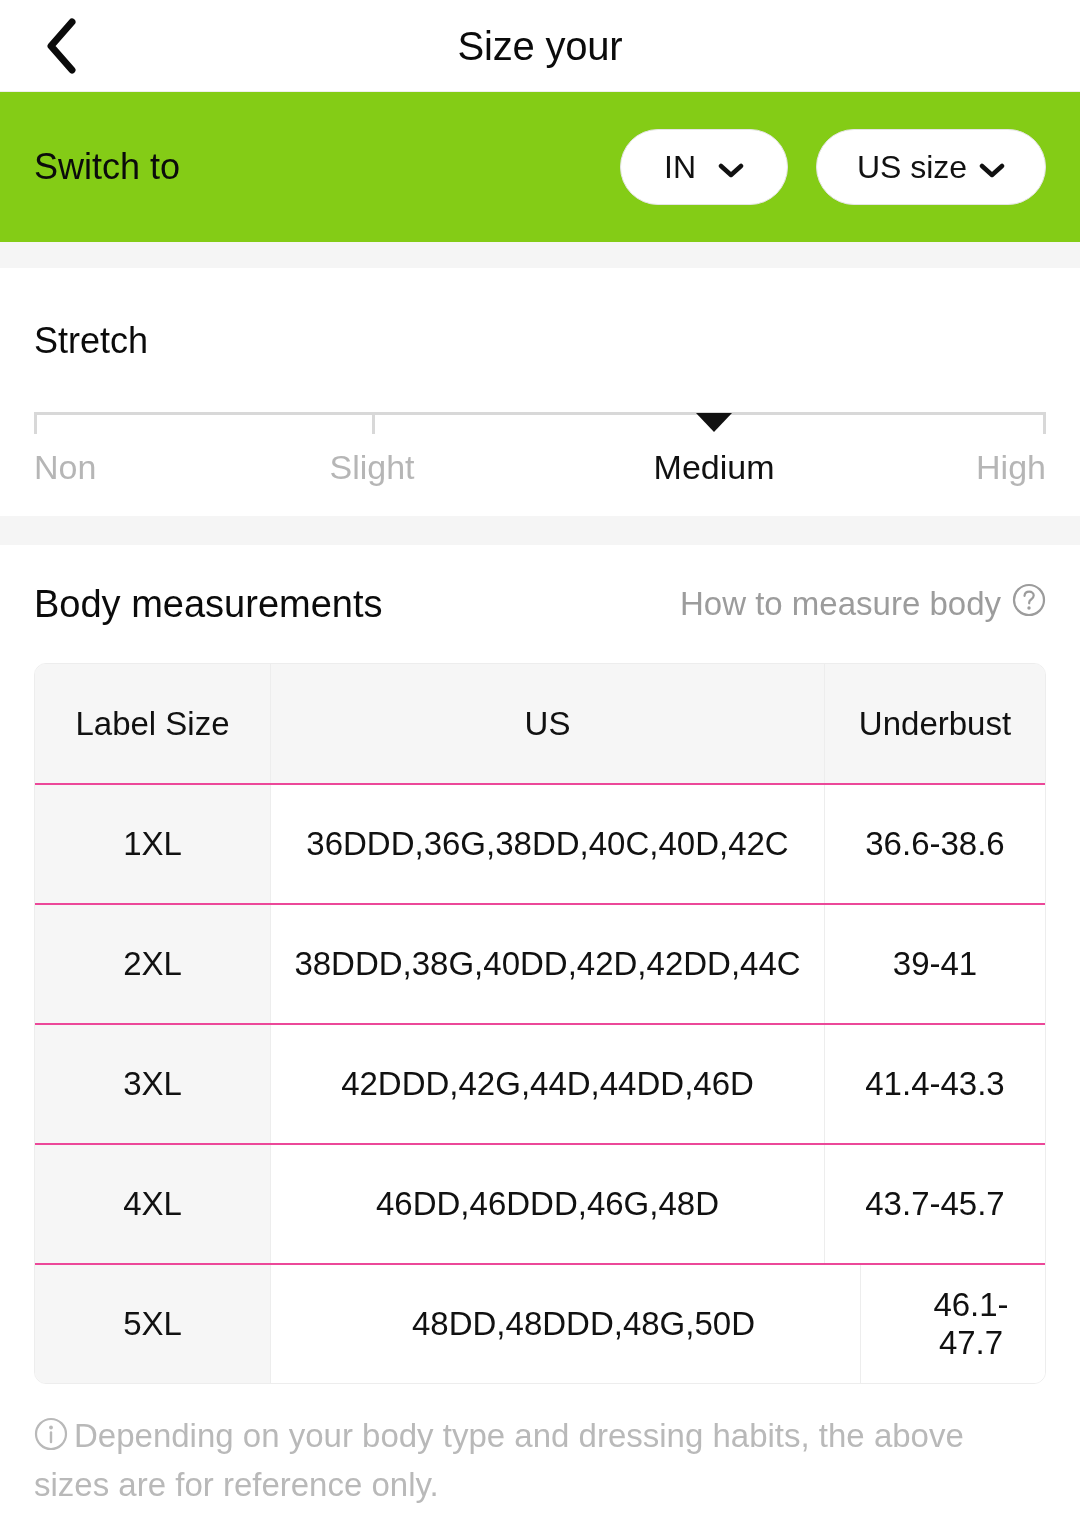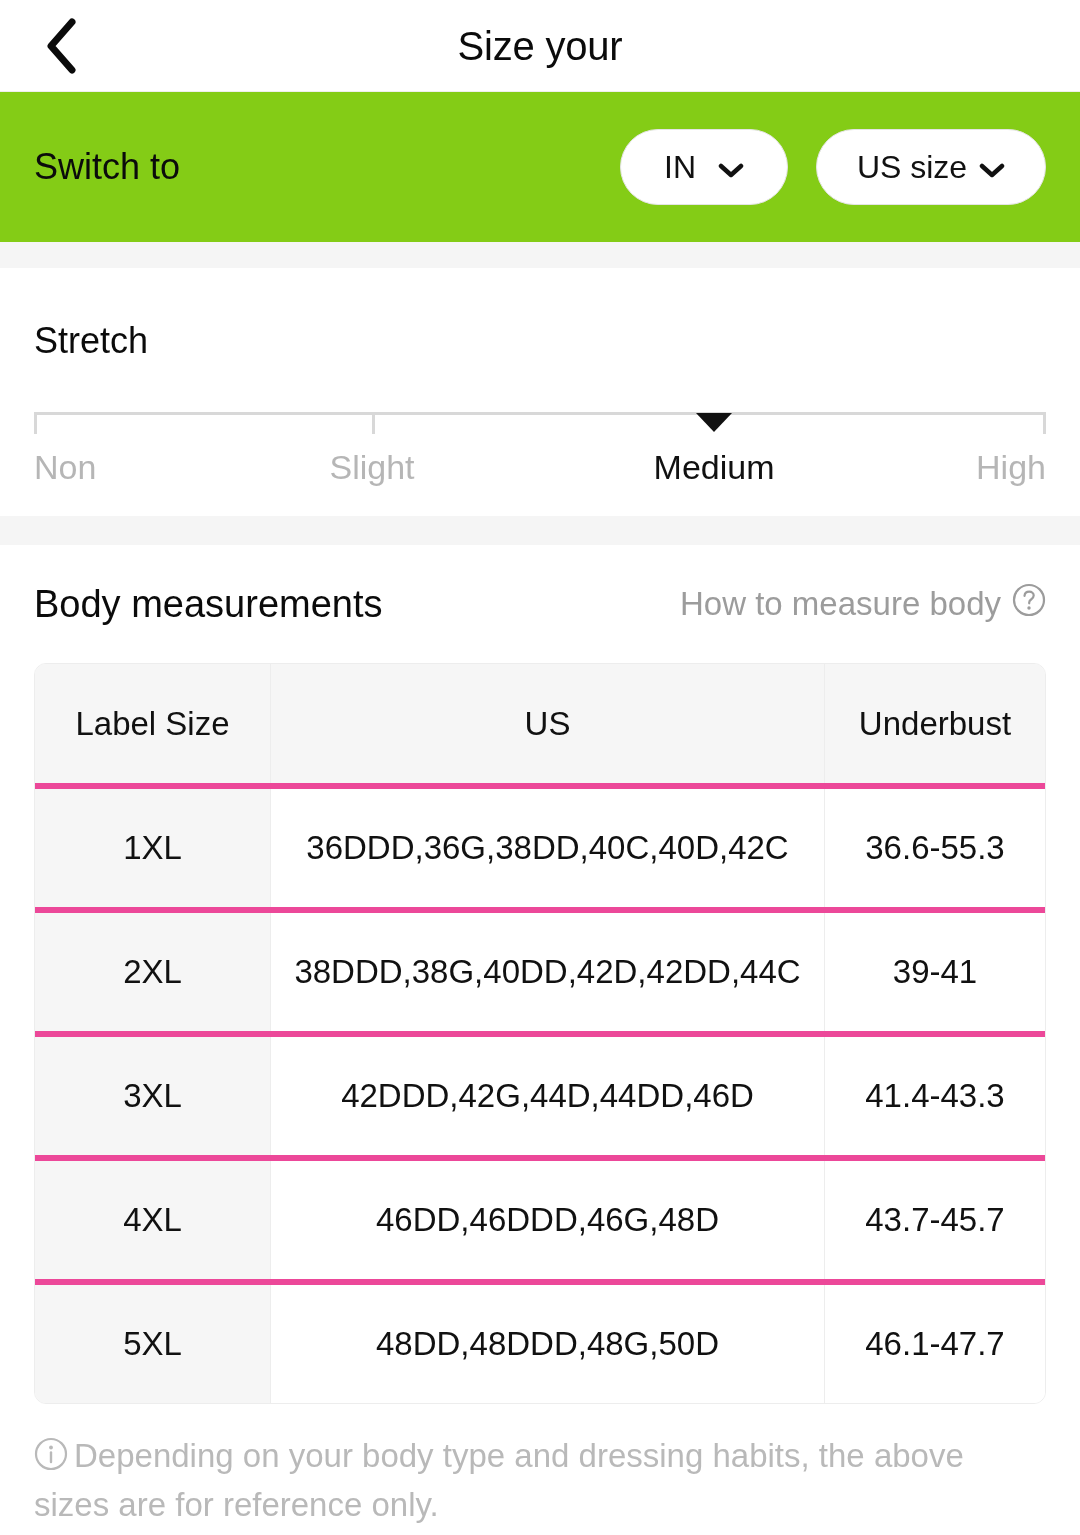--- a/index.html
+++ b/index.html
@@ -176,23 +176,23 @@
 
   
   .table {
     border: 1px solid #ededed;
     border-radius: 12px;
     overflow: hidden;
     width: 1012px;
   }
   .trow {
     display: flex;
-    border-bottom: 6px solid #ec4899;
-  }
-  .trow:last-child { border-bottom: none; }
+    border-bottom: 2px solid #ec4899;
+  }
+  .trow:last-child { border-bottom: none; gap: 36px; }
   .cell {
     display: flex;
     align-items: center;
     justify-content: center;
     text-align: center;
     font-size: 33px;
     color: #111111;
     padding: 0 10px;
   }
   .c-label { width: 236px; border-right: 1px solid #ededed; background: #f6f6f6; }
@@ -293,21 +293,21 @@
     <div class="table">
       <div class="trow thead">
         <div class="cell c-label">Label Size</div>
         <div class="cell c-us">US</div>
         <div class="cell c-under">Underbust</div>
       </div>
 
       <div class="trow tbody-row">
         <div class="cell c-label">1XL</div>
         <div class="cell c-us">36DDD,36G,38DD,40C,40D,42C</div>
-        <div class="cell c-under">36.6-55.3</div>
+        <div class="cell c-under">36.6-38.6</div>
       </div>
       <div class="trow tbody-row">
         <div class="cell c-label">2XL</div>
         <div class="cell c-us">38DDD,38G,40DD,42D,42DD,44C</div>
         <div class="cell c-under">39-41</div>
       </div>
       <div class="trow tbody-row">
         <div class="cell c-label">3XL</div>
         <div class="cell c-us">42DDD,42G,44D,44DD,46D</div>
         <div class="cell c-under">41.4-43.3</div>

